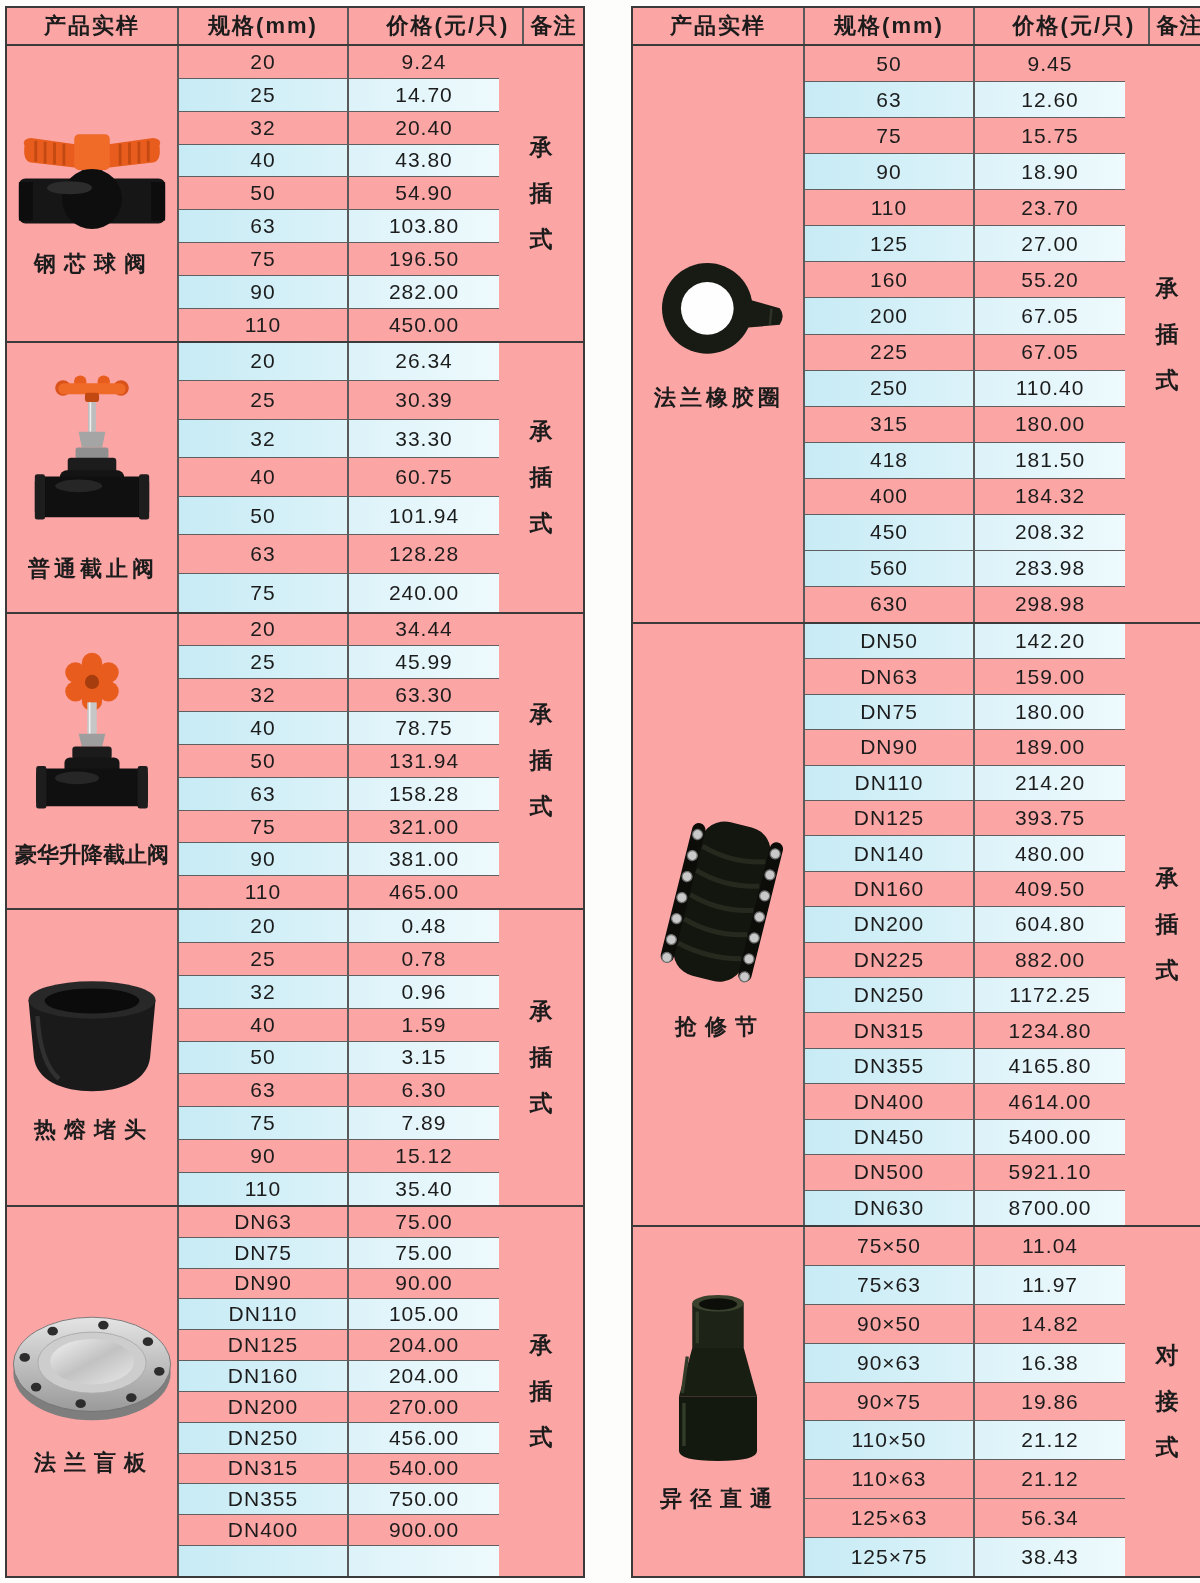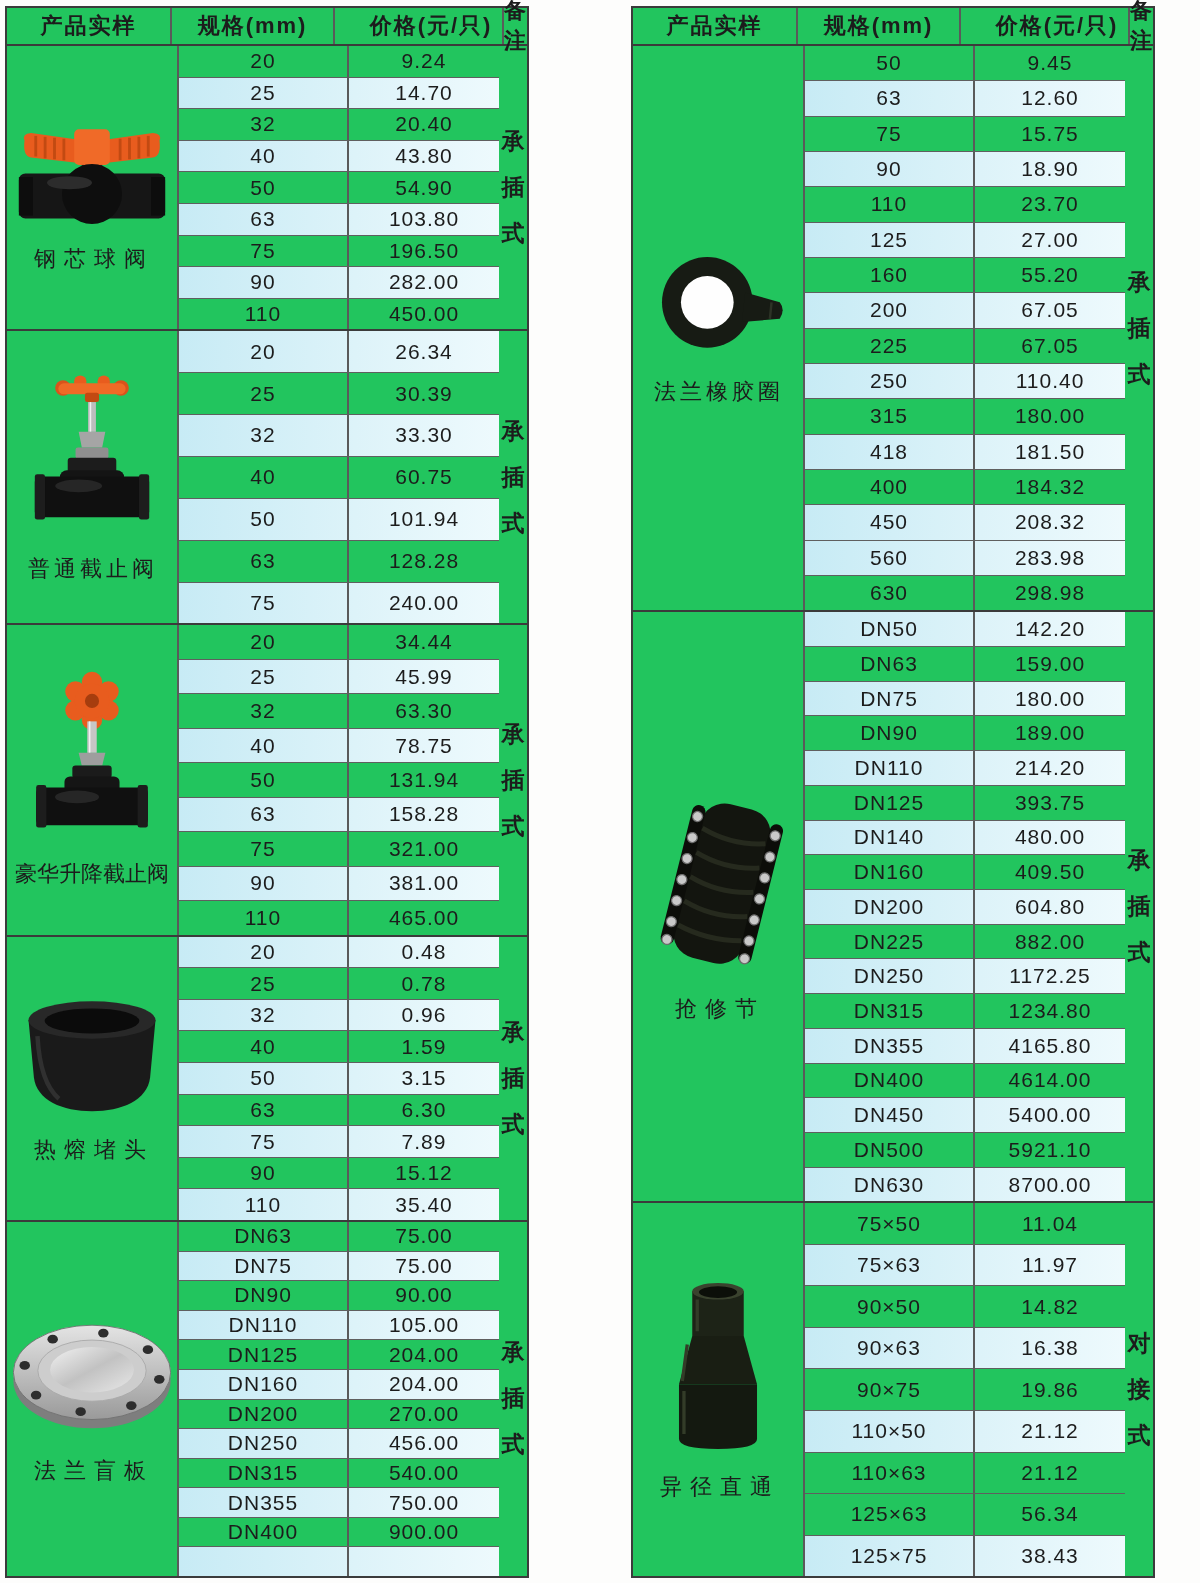--- a/index.html
+++ b/index.html
@@ -5,23 +5,23 @@
   html,body{margin:0;padding:0;}
   body{
     width:1200px;height:1583px;
     background:#fdfdfc;
     font-family:"Liberation Sans","DejaVu Sans",sans-serif;
     color:#1c1c1c;
     -webkit-font-smoothing:antialiased;
   }
   .page{position:relative;width:1200px;height:1583px;overflow:hidden;}
   .ptable{
-    position:absolute;top:6px;height:1572px;width:524px;
+    position:absolute;top:6px;height:1572px;width:580px;
     border:2px solid var(--border-dark);
-    background:#22c55e;
+    background:#fca5a5;
     display:flex;flex-direction:column;
     box-sizing:border-box;
   }
   #left-table{left:5px;}
   #right-table{left:631px;}
   .thead{display:flex;height:36px;flex:none;border-bottom:2px solid var(--border-dark);}
   .th{
     display:flex;align-items:center;justify-content:center;
     font-weight:bold;font-size:22px;letter-spacing:2px;
     box-sizing:border-box;
@@ -30,21 +30,21 @@
   .c-spec{width:170px;border-right:2px solid var(--border-mid);}
   .c-price{width:150px;border-right:2px solid var(--border-mid);margin-left:25px;}
   .c-remark{flex:1;letter-spacing:1px;}
   .tbody{flex:1;display:flex;flex-direction:column;}
   .section{display:flex;min-height:0;}
   .section + .section{border-top:2px solid var(--border-dark);}
   .cell{box-sizing:border-box;}
   .cell.prod{
     width:172px;border-right:2px solid var(--border-mid);
     display:flex;flex-direction:column;align-items:center;justify-content:center;
-    gap:18px;padding:16px 0;overflow:hidden;
+    gap:18px;padding:0 0;overflow:hidden;font-weight:bold;
   }
   .photo{display:flex;align-items:center;justify-content:center;}
   .plabel{font-size:22px;letter-spacing:8px;white-space:nowrap;text-indent:4px;}
   .rows{width:320px;display:flex;flex-direction:column;}
   .row{display:flex;flex:1;min-height:0;}
   .row + .row{border-top:1px solid #5f5f5f;}
   .row .spec,.row .price{
     display:flex;align-items:center;justify-content:center;
     font-size:21px;box-sizing:border-box;letter-spacing:1px;
   }

